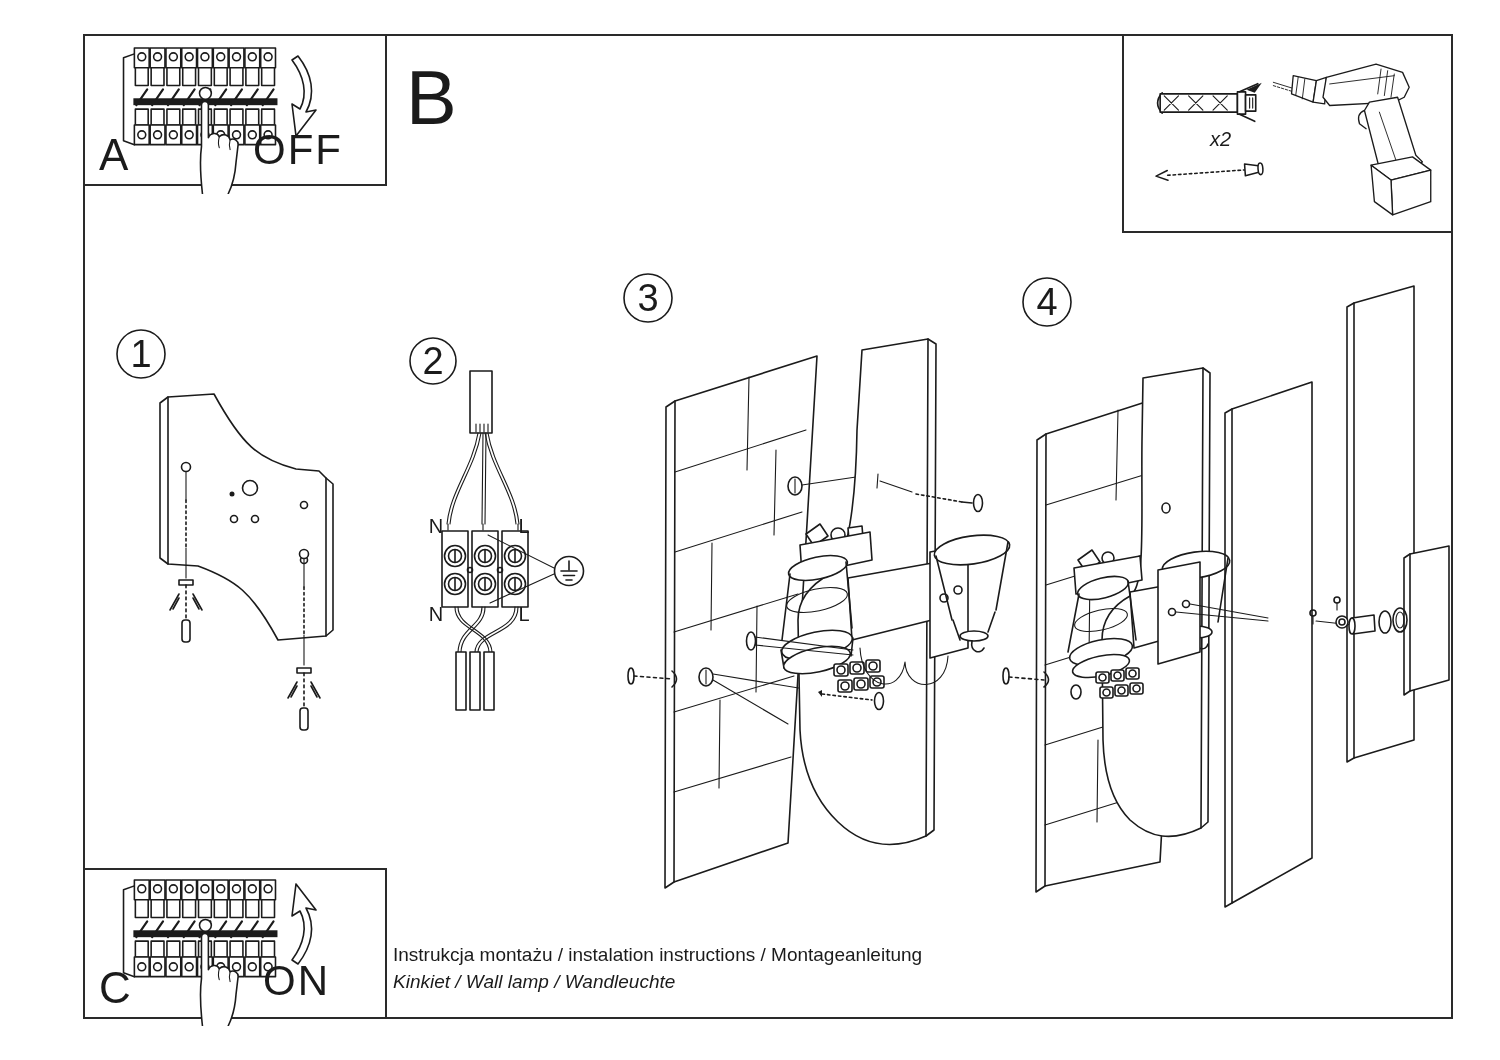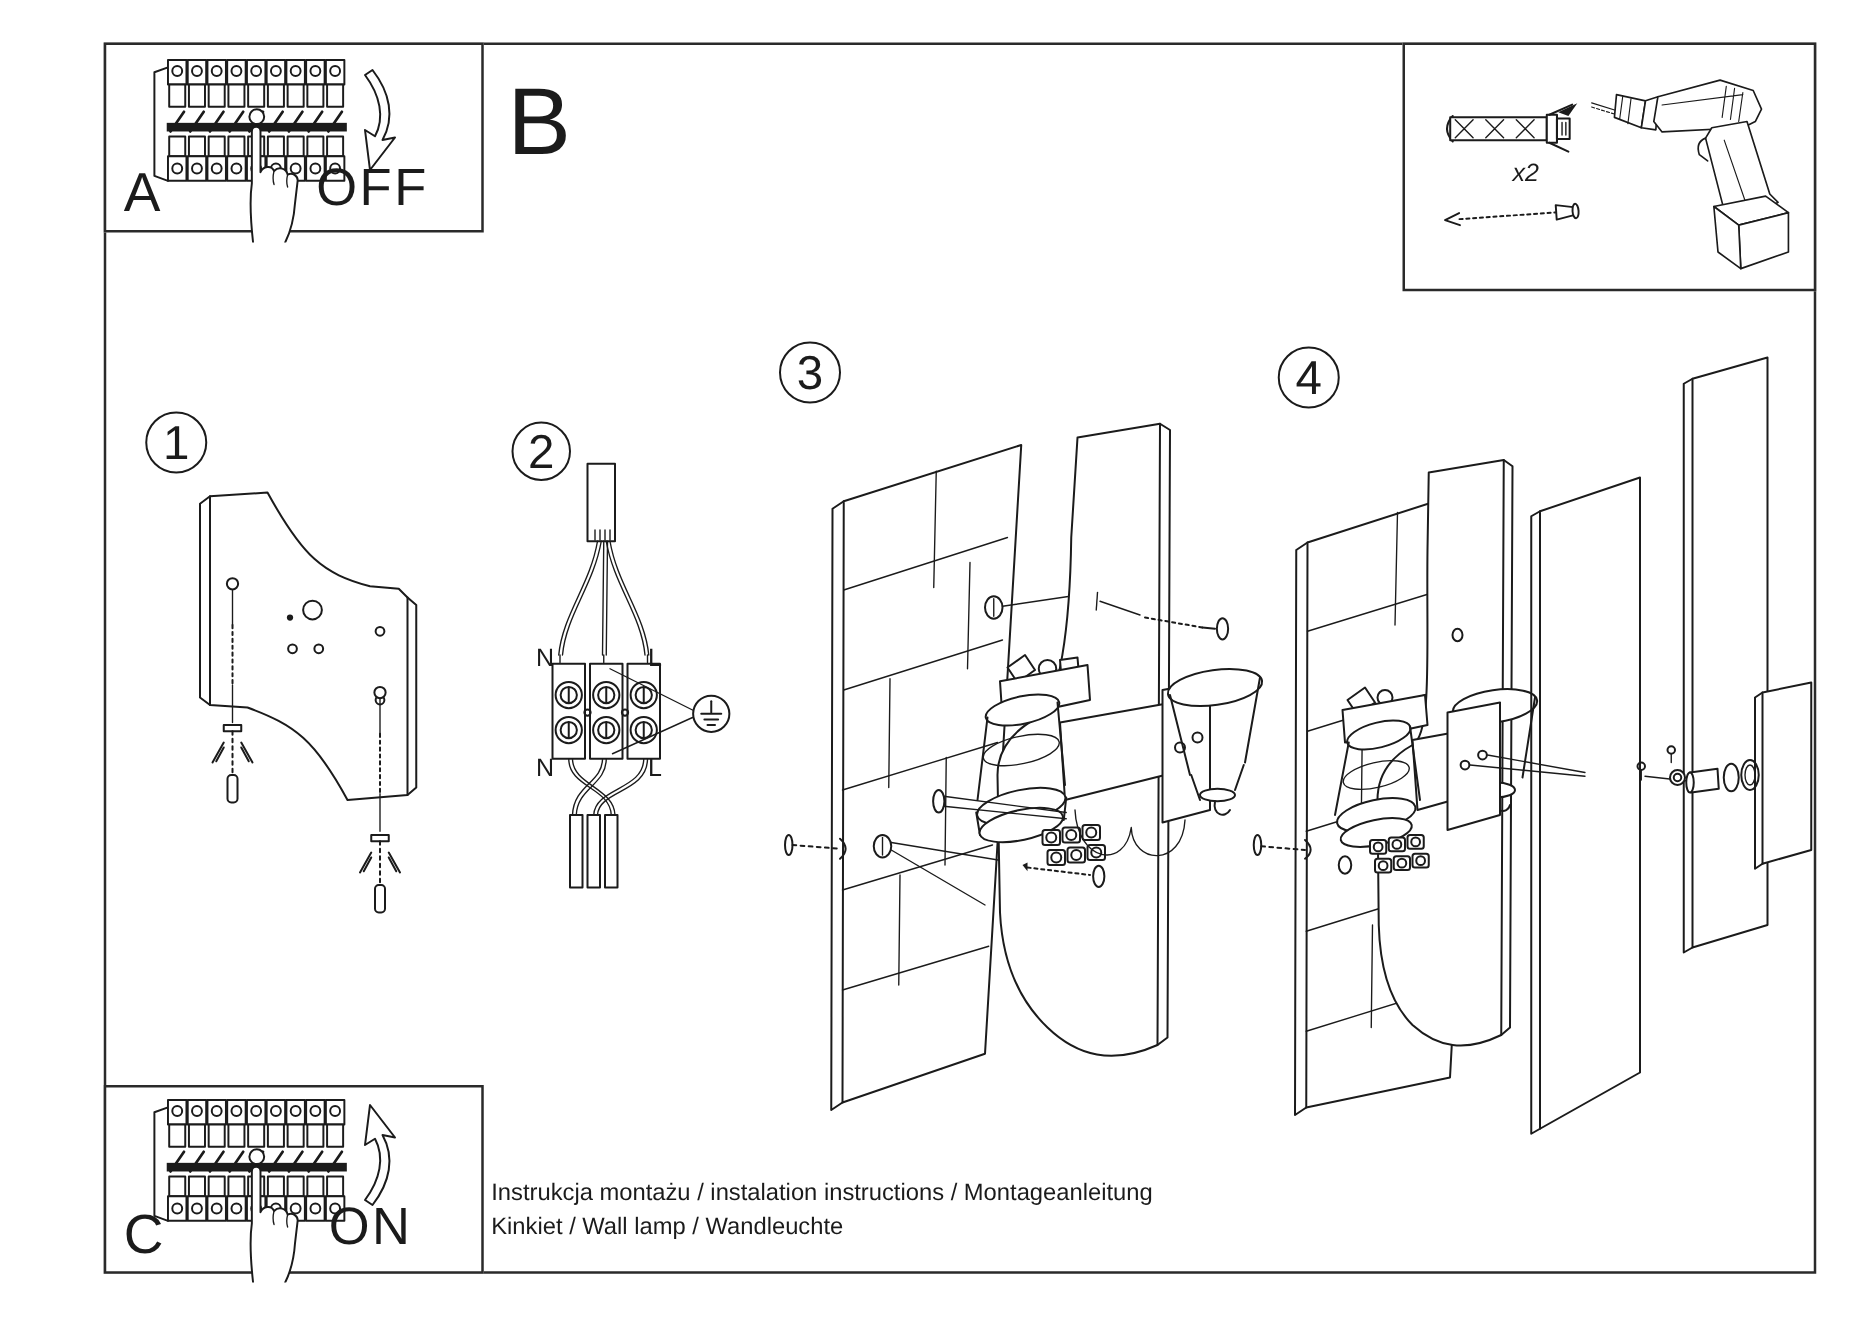--- a/index.html
+++ b/index.html
@@ -366,15 +366,15 @@
       <use href="#sym-breaker"></use>
     </svg>
     <svg class="art abs" style="left:182px; top:10px;" width="54" height="88" viewBox="0 0 52 88">
       <use href="#arrow-on-g"></use>
     </svg>
     <span class="abs panel-letter" style="left:14px; bottom:4px;">C</span>
     <span class="abs onoff" style="left:178px; bottom:12px;margin-top:43px;">ON</span>
   </div>
 
   <div class="abs footer-line" style="left:393px; top:944px;">Instrukcja montażu / instalation instructions / Montageanleitung</div>
-  <div class="abs footer-line" style="left:393px; top:971px;">Kinkiet / Wall lamp / Wandleuchte</div>
+  <div class="abs footer-line" style="left:393px; top:971px;font-style:italic;">Kinkiet / Wall lamp / Wandleuchte</div>
 
 </div>
 
 </body></html>

